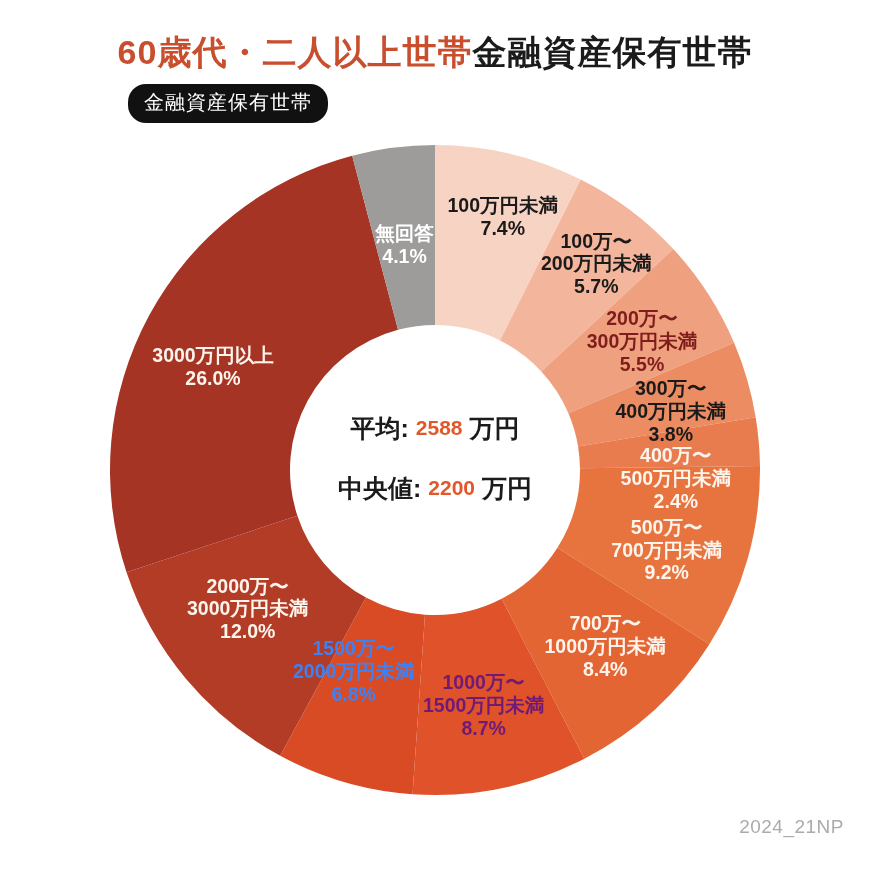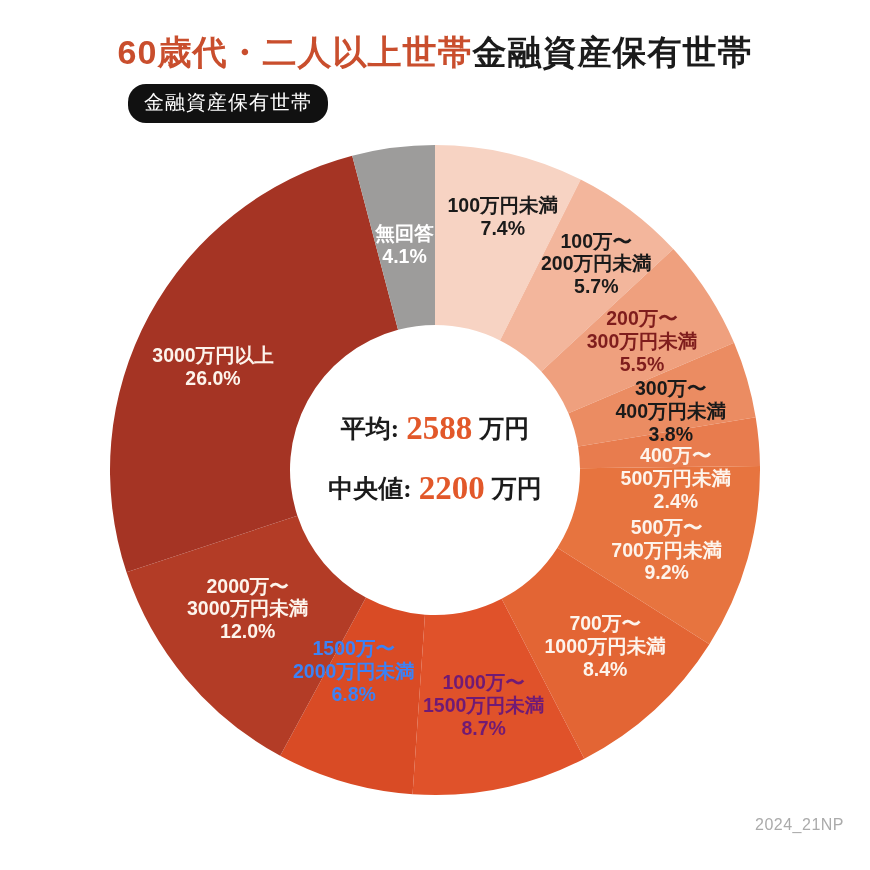--- a/index.html
+++ b/index.html
@@ -22,27 +22,27 @@
   }
   .chart-wrap{position:absolute;left:0;top:0;width:870px;height:870px;}
   svg{position:absolute;left:0;top:0;}
   .seg-label{
     position:absolute;transform:translate(-50%,-50%);
     text-align:center;font-size:19.5px;font-weight:600;line-height:1.17;
     white-space:nowrap;pointer-events:none;
   }
   .center-stats{
     position:absolute;left:435px;top:458px;transform:translate(-50%,-50%);
-    text-align:center;white-space:nowrap;color:#1b1b1b;font-family:Liberation Serif, serif;
+    text-align:center;white-space:nowrap;color:#1b1b1b;
   }
   .stat-line{font-size:25px;font-weight:600;height:60px;display:flex;align-items:center;justify-content:center;}
-  .stat-line .num{color:var(--accent,#e2582a);font-size:33px;font-weight:bold;margin:4px 7px;}
+  .stat-line .num{color:var(--accent,#e2582a);font-size:21px;font-weight:bold;margin:4px 7px;}
   .footer{
     position:absolute;top:816px;right:26px;
-    font-size:16px;color:var(--footer-fg,#ababab);letter-spacing:.5px;
+    font-size:19px;color:var(--footer-fg,#ababab);letter-spacing:.5px;
   }
 </style>
 </head>
 <body style="--title-hl: #c94e2d; --accent: #e2582a; --badge-bg: #111111; --badge-fg: #ffffff; --footer-fg: #ababab;">
 
 <div class="title">
   <span class="hl">60歳代・二人以上世帯</span><span>金融資産保有世帯</span>
 </div>
 
 <div class="badge">金融資産保有世帯</div>

